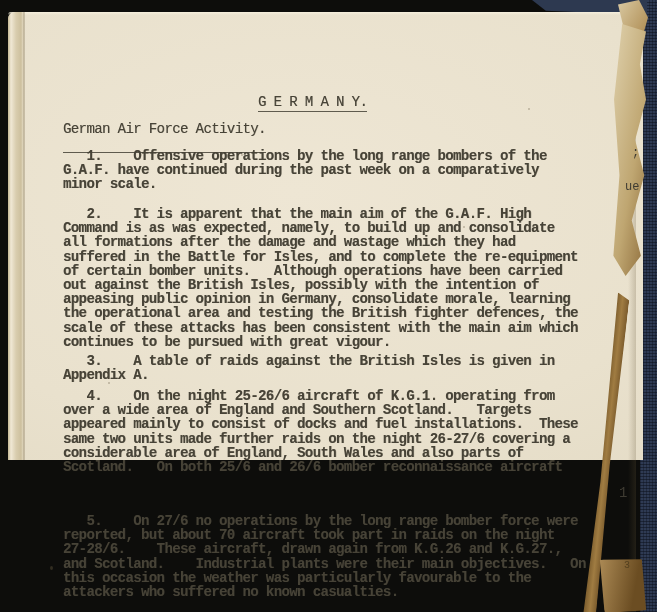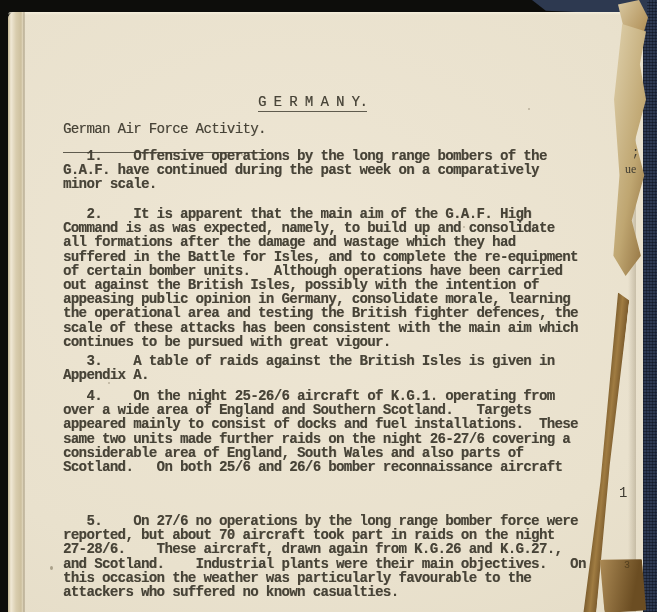--- a/index.html
+++ b/index.html
@@ -16,21 +16,21 @@
       repeating-linear-gradient(0deg, rgba(10,14,24,.5) 0 1px, transparent 1px 3px),
       repeating-linear-gradient(90deg, rgba(10,14,24,.35) 0 1px, transparent 1px 3px);
   }
   .cloth-top{
     position:absolute;top:0;right:10px;width:115px;height:15px;
     background:#2d3950;
     clip-path:polygon(0 0,100% 0,100% 100%,12% 72%);
   }
   
   .page{
-    position:absolute;left:8px;top:12px;width:635px;height:600px;
+    position:absolute;left:8px;top:12px;width:635px;height:448px;
     background:radial-gradient(120% 100% at 45% 40%, #eee6d4 0%, #e9e1cd 55%, #e1d8c1 100%);
     border-radius:7px 3px 0 0;
   }
   .edge-top{
     position:absolute;left:0;top:0;width:100%;height:3px;
     background:linear-gradient(#f5efdd, rgba(0,0,0,0));
     border-radius:7px 3px 0 0;
   }
   .spine{
     position:absolute;left:0;top:0;width:16px;height:100%;
@@ -84,21 +84,21 @@
     border-bottom:1.5px solid rgba(71,67,55,.85);padding-bottom:16px;
   }
   #p1{top:137px}
   #p2{top:195px}
   #p3{top:342px}
   #p4{top:377px}
   #p5{top:502px}
   
   .frag{position:absolute;color:#3e3b32;font-size:12px;}
   #frag-semi{left:632px;top:146px;}
-  #frag-ue{left:625px;top:162px;font-family:Liberation Serif, serif;}
+  #frag-ue{left:625px;top:180px;font-family:Liberation Mono, monospace;}
   #frag-one{left:619px;top:485px;font-size:14px;}
   #frag-three{left:624px;top:560px;font-size:10px;color:#54401f;}
   
   .speck{position:absolute;border-radius:50%;background:rgba(95,84,60,.35);}
   .s1{left:100px;top:370px;width:2px;height:2px;}
   .s2{left:455px;top:214px;width:2px;height:2px;}
   .s3{left:42px;top:554px;width:3px;height:4px;background:rgba(95,84,60,.45);}
   .s4{left:233px;top:142px;width:2px;height:2px;}
   .s5{left:520px;top:96px;width:2px;height:2px;}
 </style>

